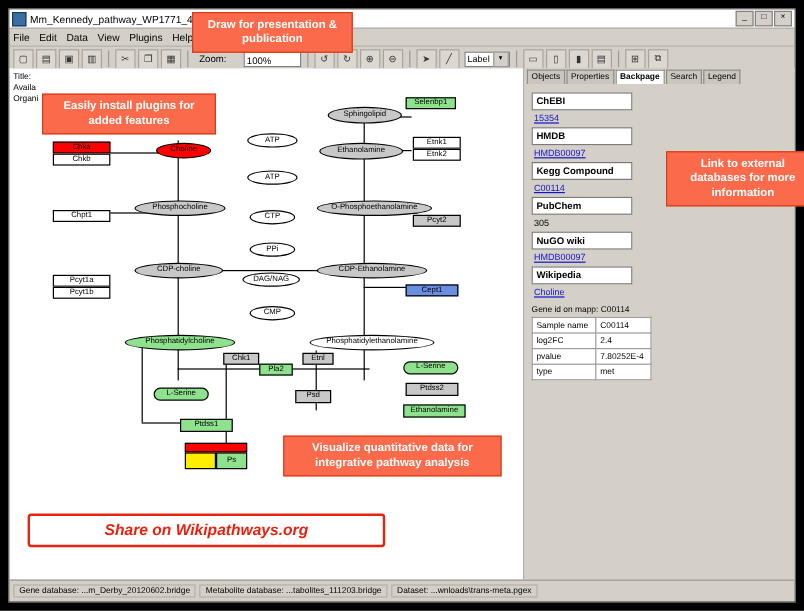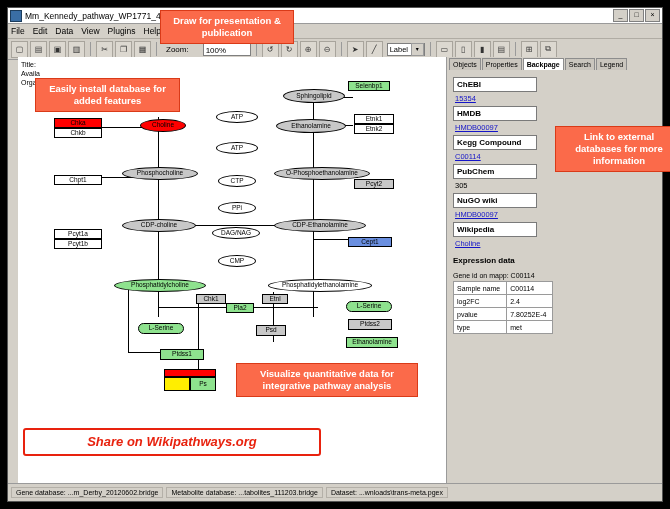--- a/index.html
+++ b/index.html
@@ -53,21 +53,21 @@
     height:13px;background:#fff;border:1px solid #7f7f7f;
     font-size:7.5px;line-height:13px;padding-left:2px;box-sizing:border-box;
     display:flex;align-items:center;justify-content:space-between;
   }
   .combo .arw{
     width:11px;height:11px;background:#d4d0c8;border:1px solid #9a9a9a;
     font-size:6px;line-height:10px;text-align:center;
   }
   .right-combo{position:absolute;right:6px;top:50px;width:78px;}
   
-  .main{position:absolute;left:0;top:49px;right:0;bottom:18px;display:flex;padding-left:10px;}
+  .main{position:absolute;left:0;top:49px;right:0;bottom:18px;display:flex;}
   .left-pane{
     position:relative;width:428px;background:#ffffff;border-right:1px solid #9a9a9a;
     overflow:hidden;
   }
   .meta{position:absolute;left:3px;top:3px;font-size:7px;line-height:9px;color:#000;}
   
   .node{
     position:absolute;box-sizing:border-box;border:1px solid #000;
     font-size:6.5px;line-height:1;display:flex;align-items:center;justify-content:center;
     text-align:center;color:#000;background:#cfcfcf;
@@ -302,21 +302,20 @@
 
         <div class="db-head">PubChem</div>
         <span class="db-plain">305</span>
 
         <div class="db-head">NuGO wiki</div>
         <a class="db-link" href="#">HMDB00097</a>
 
         <div class="db-head">Wikipedia</div>
         <a class="db-link" href="#">Choline</a>
 
-        <div class="expr-title">Expression data</div>
         <div class="gene-id">Gene id on mapp: C00114</div>
 
         <table class="tbl">
           <tbody>
               <tr>
             <td>Sample name</td>
             <td>C00114</td>
           </tr>
           <tr>
             <td>log2FC</td>
@@ -336,18 +335,18 @@
     </div>
   </div>
 
   <div class="statusbar">
     <span class="status-cell">Gene database: ...m_Derby_20120602.bridge</span>
     <span class="status-cell">Metabolite database: ...tabolites_111203.bridge</span>
     <span class="status-cell">Dataset: ...wnloads\trans-meta.pgex</span>
   </div>
 
   <div class="anno anno-a">Draw for presentation &amp; publication</div>
-  <div class="anno anno-b">Easily install database for added features</div>
+  <div class="anno anno-b">Easily install plugins for added features</div>
   <div class="anno anno-c">Link  to external databases  for more information</div>
   <div class="anno anno-d">Visualize quantitative data  for integrative pathway analysis</div>
   <div class="anno white anno-e">Share on Wikipathways.org</div>
 
 </div>
 
 </body></html>

